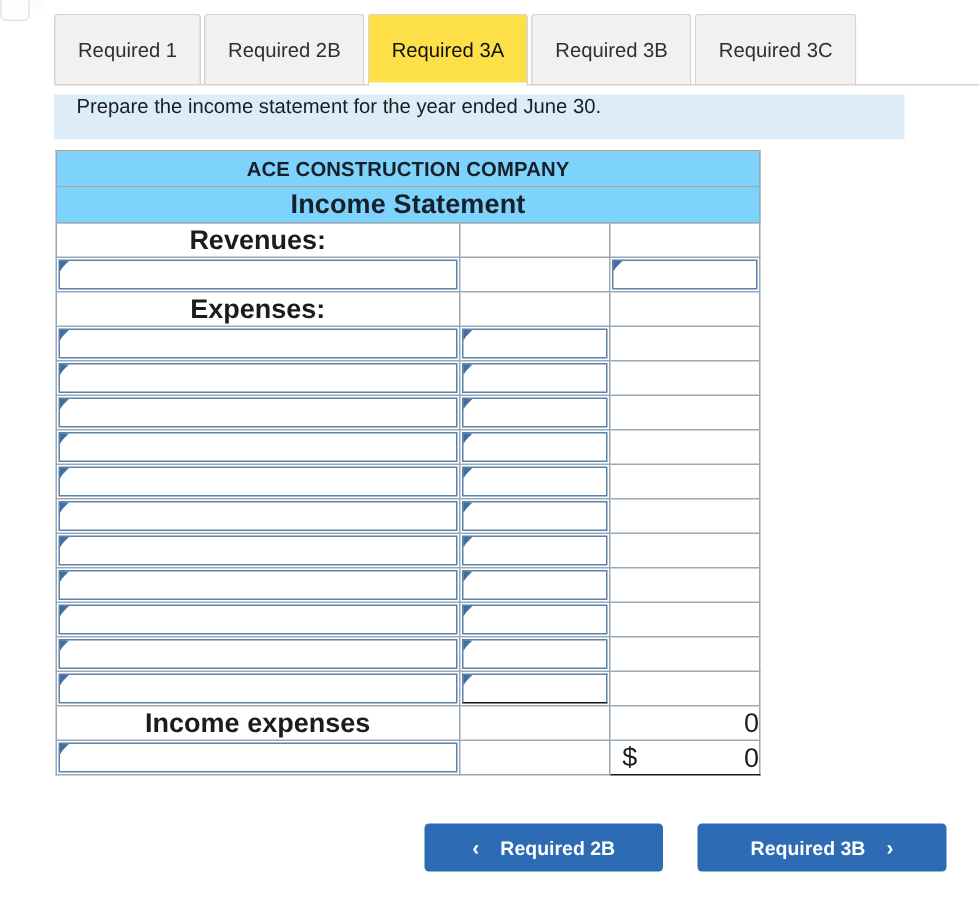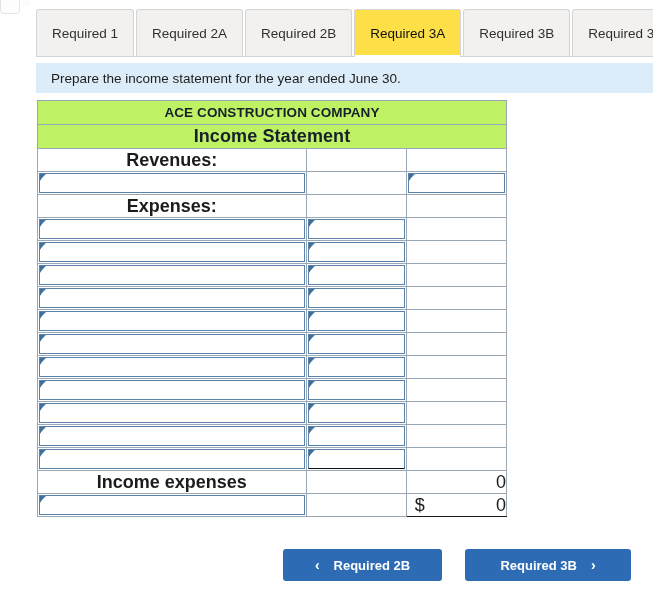--- a/index.html
+++ b/index.html
@@ -83,25 +83,24 @@
     bottom: -1px;
     height: 2px;
     background: #ffffff;
   }
 
   
   .instruction {
     position: absolute;
     left: 36px;
     top: 63px;
-    width: 617px;
+    width: 567px;
     height: 30px;
     background: #dcedf9;
     display: flex;
-    align-items: center;
     padding-left: 15px;
     box-sizing: border-box;
     font-size: 13.5px;
     color: #1d1d1d;
   }
 
   
   .sheet {
     position: absolute;
     left: 37px;
@@ -116,21 +115,21 @@
     height: 22px;
     font-size: 18px;
     color: #1c1c1c;
     vertical-align: middle;
   }
   .col-desc  { width: 268px; }
   .col-mid   { width: 100px; }
   .col-right { width: 100px; }
 
   .hdr td {
-    background: #bef264;
+    background: #7dd3fc;
     text-align: center;
     font-weight: bold;
     height: 23px;
     color: #17202a;
     letter-spacing: 0.1px;
   }
   .hdr.title td { font-size: 13.5px; }
 
   .label-cell {
     padding-left: 6px;
@@ -223,23 +222,20 @@
 </head>
 <body>
 
 <div class="corner-stub"></div>
 <div class="corner-stub-2"></div>
 
 <div class="tabstrip">
   <div class="tabs" id="tabs-container">
       <div class="tab">
         <span>Required 1</span>
-      </div>
-      <div class="tab">
-        <span>Required 2A</span>
       </div>
       <div class="tab">
         <span>Required 2B</span>
       </div>
       <div class="tab active">
         <span>Required 3A</span>
       </div>
       <div class="tab">
         <span>Required 3B</span>
       </div>

